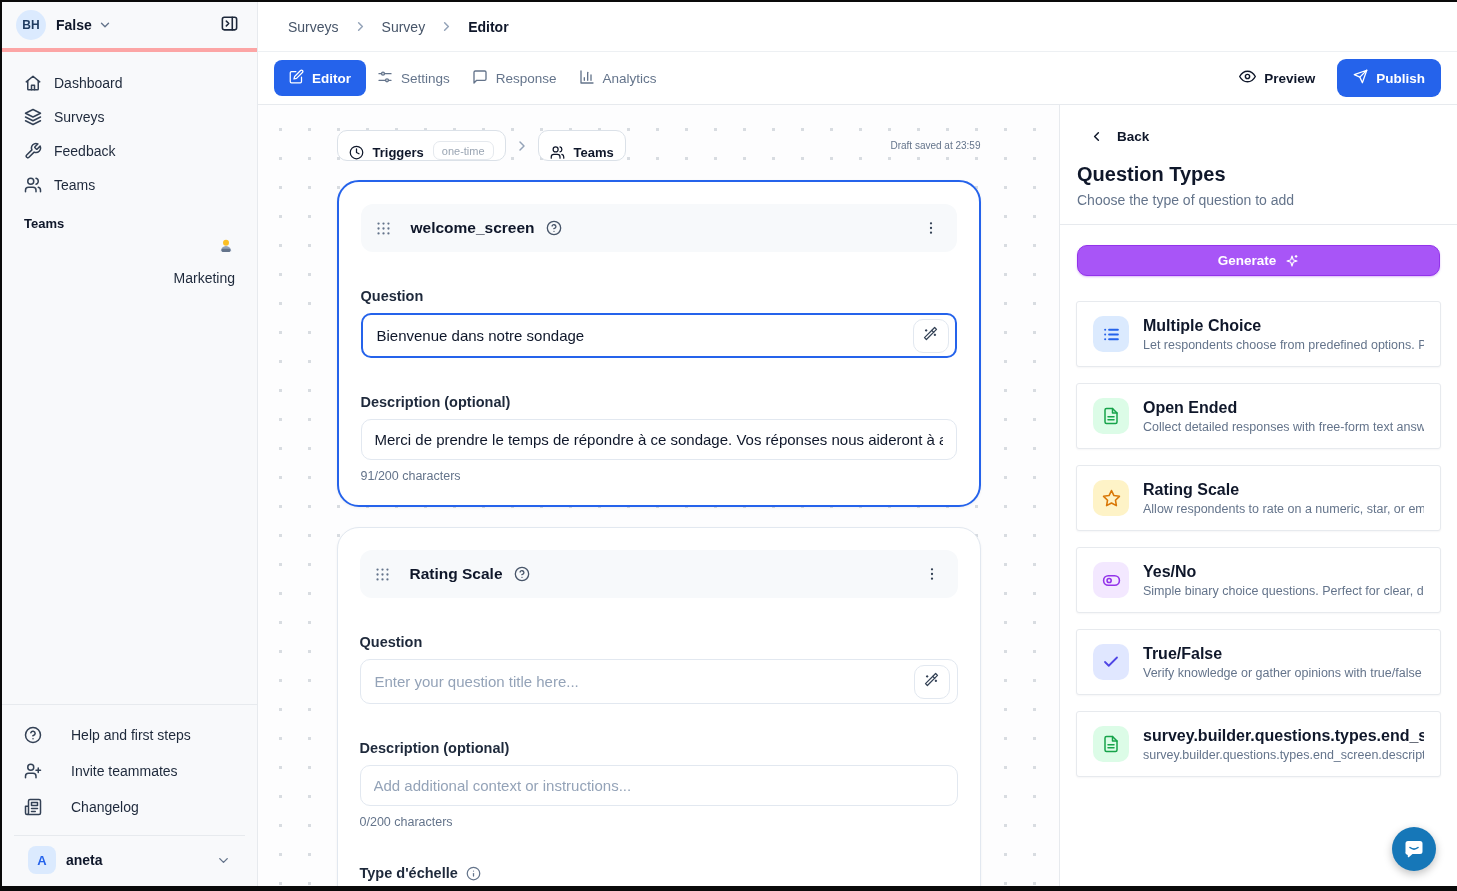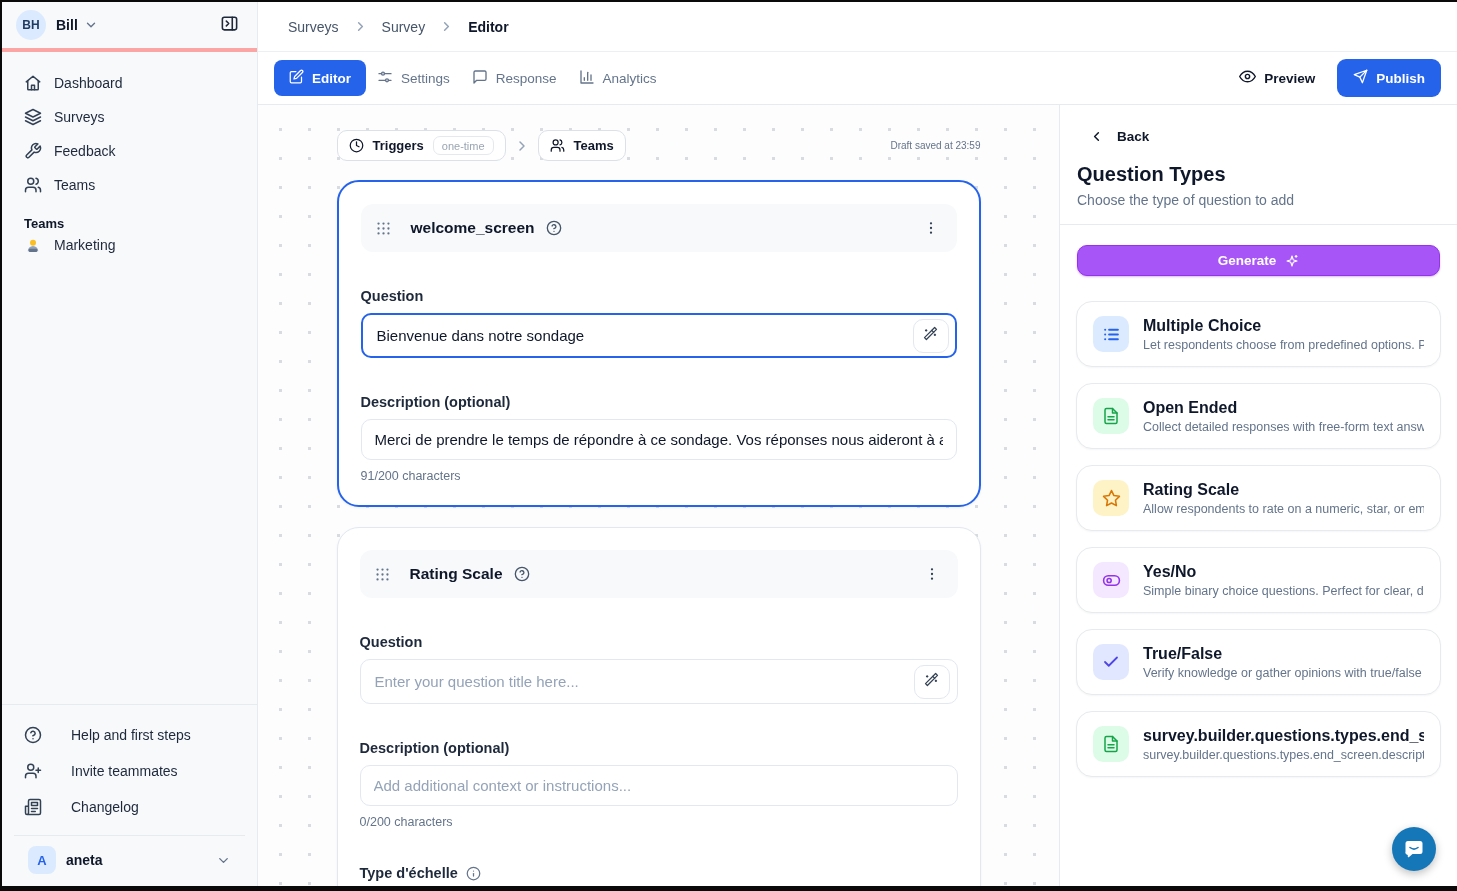--- a/index.html
+++ b/index.html
@@ -16,21 +16,21 @@
   .ws-header { height:50px; display:flex; align-items:center; padding:0 12px 0 14px; border-bottom:4px solid #fca5a5; }
   .ws-avatar { width:30px; height:30px; border-radius:50%; background:#dbeafe; color:#1e3a5f; font-size:12px; font-weight:700; display:flex; align-items:center; justify-content:center; }
   .ws-name { margin-left:10px; font-size:14px; font-weight:700; color:#0f172a; }
   .ws-chev { margin-left:6px; color:#64748b; display:flex; }
   .ws-spacer { flex:1; }
   .collapse-btn { width:32px; height:32px; border-radius:8px; display:flex; align-items:center; justify-content:center; color:#1e293b; cursor:pointer; }
   .side-nav { padding:14px 12px 0; }
   .nav-item { display:flex; align-items:center; gap:12px; height:34px; padding:0 10px; border-radius:8px; color:#1e293b; font-size:14px; cursor:pointer; }
   .nav-item .nicon { display:flex; color:#334155; }
   .side-section { padding:14px 22px 0; font-size:13px; font-weight:700; color:#0f172a; }
-  .team-item { display:flex; align-items:flex-start; gap:12px; height:34px; margin:6px 12px 0; padding:0 10px; border-radius:8px; font-size:14px; color:#1e293b; cursor:pointer; }
+  .team-item { display:flex; align-items:flex-end; gap:12px; height:34px; margin:6px 12px 0; padding:0 10px; border-radius:8px; font-size:14px; color:#1e293b; cursor:pointer;flex-direction:column; }
   .side-fill { flex:1; }
   .side-footer { border-top:1px solid #e7eaee; padding:12px 12px 0; }
   .foot-item { display:flex; align-items:center; gap:29px; height:36px; padding:0 10px; border-radius:8px; color:#1e293b; font-size:14px; cursor:pointer; }
   .foot-item .nicon { display:flex; color:#334155; }
   .user-row { border-top:1px solid #e7eaee; margin-top:10px; padding:10px 14px 12px; display:flex; align-items:center; gap:10px; cursor:pointer; }
   .user-avatar { width:28px; height:28px; border-radius:8px; background:#dbeafe; color:#2563eb; font-size:13px; font-weight:700; display:flex; align-items:center; justify-content:center; }
   .user-name { font-size:14px; font-weight:700; color:#0f172a; flex:1; }
   .user-chev { color:#64748b; display:flex; }
 
   
@@ -48,21 +48,21 @@
   .publish-btn { display:flex; align-items:center; gap:8px; background:#2563eb; color:#fff; border:none; font-size:13.5px; font-weight:700; padding:10px 16px; border-radius:9px; cursor:pointer; margin-left:10px; font-family:inherit;justify-content:flex-end; }
 
   .content { flex:1; display:flex; min-height:0; }
 
   
   .canvas { flex:1; position:relative; overflow:hidden; background-color:#fdfdfe;
     background-image:radial-gradient(circle, #d8dce1 1.5px, transparent 1.6px);
     background-size:29px 29px; background-position:8px 10px; }
   .canvas-inner { width:644px; margin:0 auto; }
   .pill-row { display:flex; align-items:center; margin-top:25px; }
-  .pill { display:flex; align-items:center; gap:9px; height:31px; background:#fff; border:1px solid #dbe1e8; border-radius:10px; padding:0 11px; cursor:pointer; }
+  .pill { display:flex; align-items:flex-end; gap:9px; height:31px; background:#fff; border:1px solid #dbe1e8; border-radius:10px; padding:0 11px; cursor:pointer; }
   .pill-label { font-size:13px; font-weight:700; color:#0f172a; }
   .pill-badge { font-size:11px; color:#9aa5b3; border:1px solid #e5e9ee; border-radius:7px; padding:2.5px 8px; background:#fff; }
   .pill-sep { margin:0 8px; color:#94a3b8; display:flex; }
   .draft-status { margin-left:auto; font-size:10px; color:#64748b; }
 
   .qcard { background:#fff; border-radius:22px; padding:22px; }
   .qcard.focused { border:2px solid #2563eb; margin-top:19px; box-shadow:0 1px 3px rgba(15,23,42,.06); }
   .qcard.idle { border:1px solid #e2e8f0; margin-top:20px; box-shadow:0 1px 3px rgba(15,23,42,.05); }
   .qcard-head { height:48px; background:#f7f9fb; border-radius:12px; display:flex; align-items:center; padding:0 14px; }
   .grip { color:#64748b; display:flex; cursor:grab; }
@@ -92,21 +92,21 @@
   .panel { width:398px; background:#fff; border-left:1px solid #e7eaee; padding:0 16px; overflow:hidden; position:relative; }
   .back-row { display:flex; align-items:center; gap:13px; margin-top:24px; padding-left:13px; cursor:pointer; }
   .back-label { font-size:13.5px; font-weight:700; color:#0f172a; }
   .panel-title { margin-top:19px; padding-left:1px; font-size:20px; font-weight:700; color:#0f172a; }
   .panel-sub { margin-top:6px; padding-left:1px; font-size:14px; color:#64748b; }
   .panel-divider { height:1px; background:#e7eaee; margin:16px -16px 0; }
   .gen-row { display:flex; gap:10px; margin-top:20px; padding:0 1px; }
   .predef-btn { flex:1.15; height:32px; display:flex; align-items:center; justify-content:center; gap:9px; background:#fff; border:1px solid #e2e8f0; border-radius:16px; font-size:13px; font-weight:700; color:#0f172a; cursor:pointer; font-family:inherit; }
   .gen-btn { flex:1; height:31px; display:flex; align-items:center; justify-content:center; gap:9px; background:#a855f7; border:1px solid #9333ea; border-radius:10px; font-size:13.5px; font-weight:700; color:#fff; cursor:pointer; font-family:inherit; box-shadow:0 1px 2px rgba(147,51,234,.35); }
   .type-list { margin-top:25px; display:flex; flex-direction:column; gap:16px; }
-  .type-card { height:66px; border:1px solid #e7eaee; border-radius:16px; background:#fff; display:flex; align-items:center; gap:14px; padding:0 16px; cursor:pointer; box-shadow:0 1px 2px rgba(15,23,42,.04); }
+  .type-card { height:66px; border:1px solid #e7eaee; border-radius:3px; background:#fff; display:flex; align-items:center; gap:14px; padding:0 16px; cursor:pointer; box-shadow:0 1px 2px rgba(15,23,42,.04); }
   .type-ic { width:36px; height:36px; border-radius:10px; display:flex; align-items:center; justify-content:center; flex:none; }
   .ti-blue { background:#dbeafe; color:#2563eb; }
   .ti-green { background:#dcfce7; color:#16a34a; }
   .ti-amber { background:#fef3c7; color:#d97706; }
   .ti-purple { background:#f3e8ff; color:#9333ea; }
   .ti-indigo { background:#e0e7ff; color:#4f46e5; }
   .type-txt { min-width:0; }
   .type-title { font-size:16px; font-weight:700; color:#0f172a; white-space:nowrap; overflow:hidden; }
   .type-desc { margin-top:3px; font-size:12.5px; color:#64748b; white-space:nowrap; overflow:hidden; }
 
@@ -117,21 +117,21 @@
 
 <div class="edge edge-top"></div>
 <div class="edge edge-left"></div>
 <div class="edge edge-bottom"></div>
 
 <div class="app">
 
   <aside class="sidebar">
     <div class="ws-header">
       <div class="ws-avatar">BH</div>
-      <div class="ws-name">Bill</div>
+      <div class="ws-name">False</div>
       <span class="ws-chev">
         <svg width="14" height="14" viewBox="0 0 24 24" fill="none" stroke="currentColor" stroke-width="2.4" stroke-linecap="round" stroke-linejoin="round">
             <polyline points="6 9 12 15 18 9"></polyline>
           </svg>
       </span>
       <div class="ws-spacer"></div>
       <div class="collapse-btn">
         <span>
           <svg width="19" height="19" viewBox="0 0 24 24" fill="none" stroke="currentColor" stroke-width="2" stroke-linecap="round" stroke-linejoin="round">
               <rect x="3" y="4" width="18" height="16" rx="2.5"></rect>

